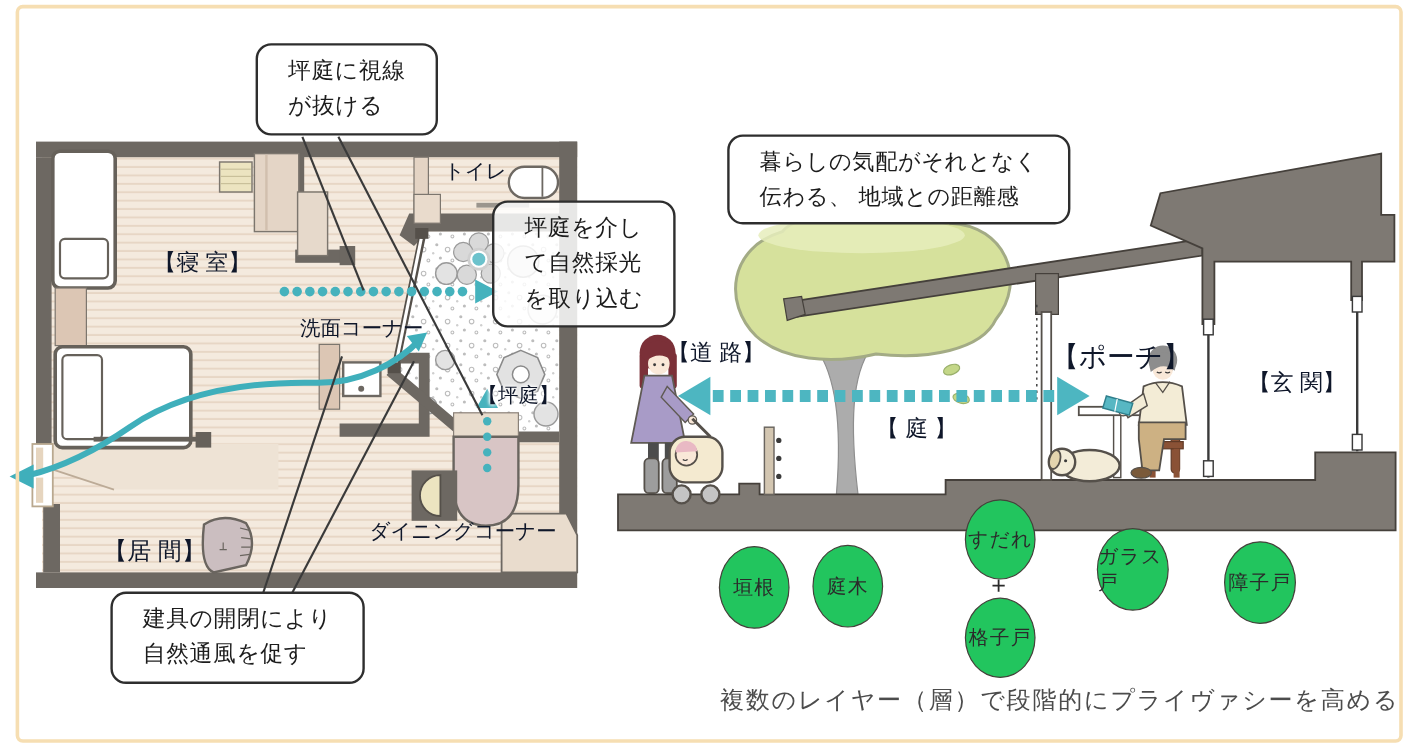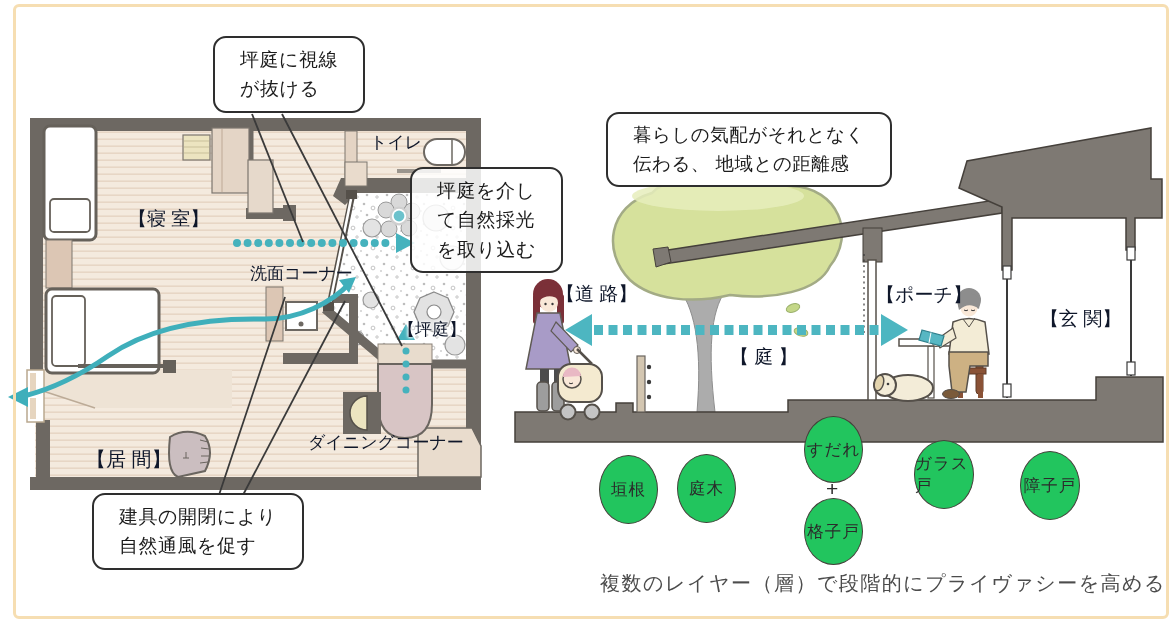--- a/index.html
+++ b/index.html
@@ -320,21 +320,21 @@
 
 <div class="lbl" style="left:370px;top:131px;font-size:17px;">トイレ</div>
 <div class="lbl" style="left:128px;top:206px;font-size:19px;">【寝 室】</div>
 <div class="lbl" style="left:250px;top:262px;font-size:17px;">洗面コーナー</div>
 <div class="lbl halo" style="left:398px;top:274px;font-size:17px;margin-top:44px;">【坪庭】</div>
 <div class="lbl" style="left:86px;top:446px;font-size:20px;">【居 間】</div>
 <div class="lbl" style="left:308px;top:431px;font-size:17px;">ダイニングコーナー</div>
 
 <div class="lbl" style="left:556px;top:281px;font-size:19px;">【道 路】</div>
 <div class="lbl" style="left:730px;top:344px;font-size:19px;">【 庭 】</div>
-<div class="lbl" style="left:876px;top:282px;font-size:19px;">【ポーチ】</div>
+<div class="lbl" style="left:876px;top:282px;font-size:23px;">【ポーチ】</div>
 <div class="lbl" style="left:1026px;top:306px;font-size:19px;margin-left:14px;">【玄 関】</div>
 
 <div class="callout" style="left:213px;top:36px;">坪庭に視線
 が抜ける</div>
 <div class="callout translucent" style="left:410px;top:167px;">坪庭を介し
 て自然採光
 を取り込む</div>
 <div class="callout" style="left:92px;top:493px;">建具の開閉により
 自然通風を促す</div>
 <div class="callout" style="left:606px;top:112px;font-size:18.5px;">暮らしの気配がそれとなく

